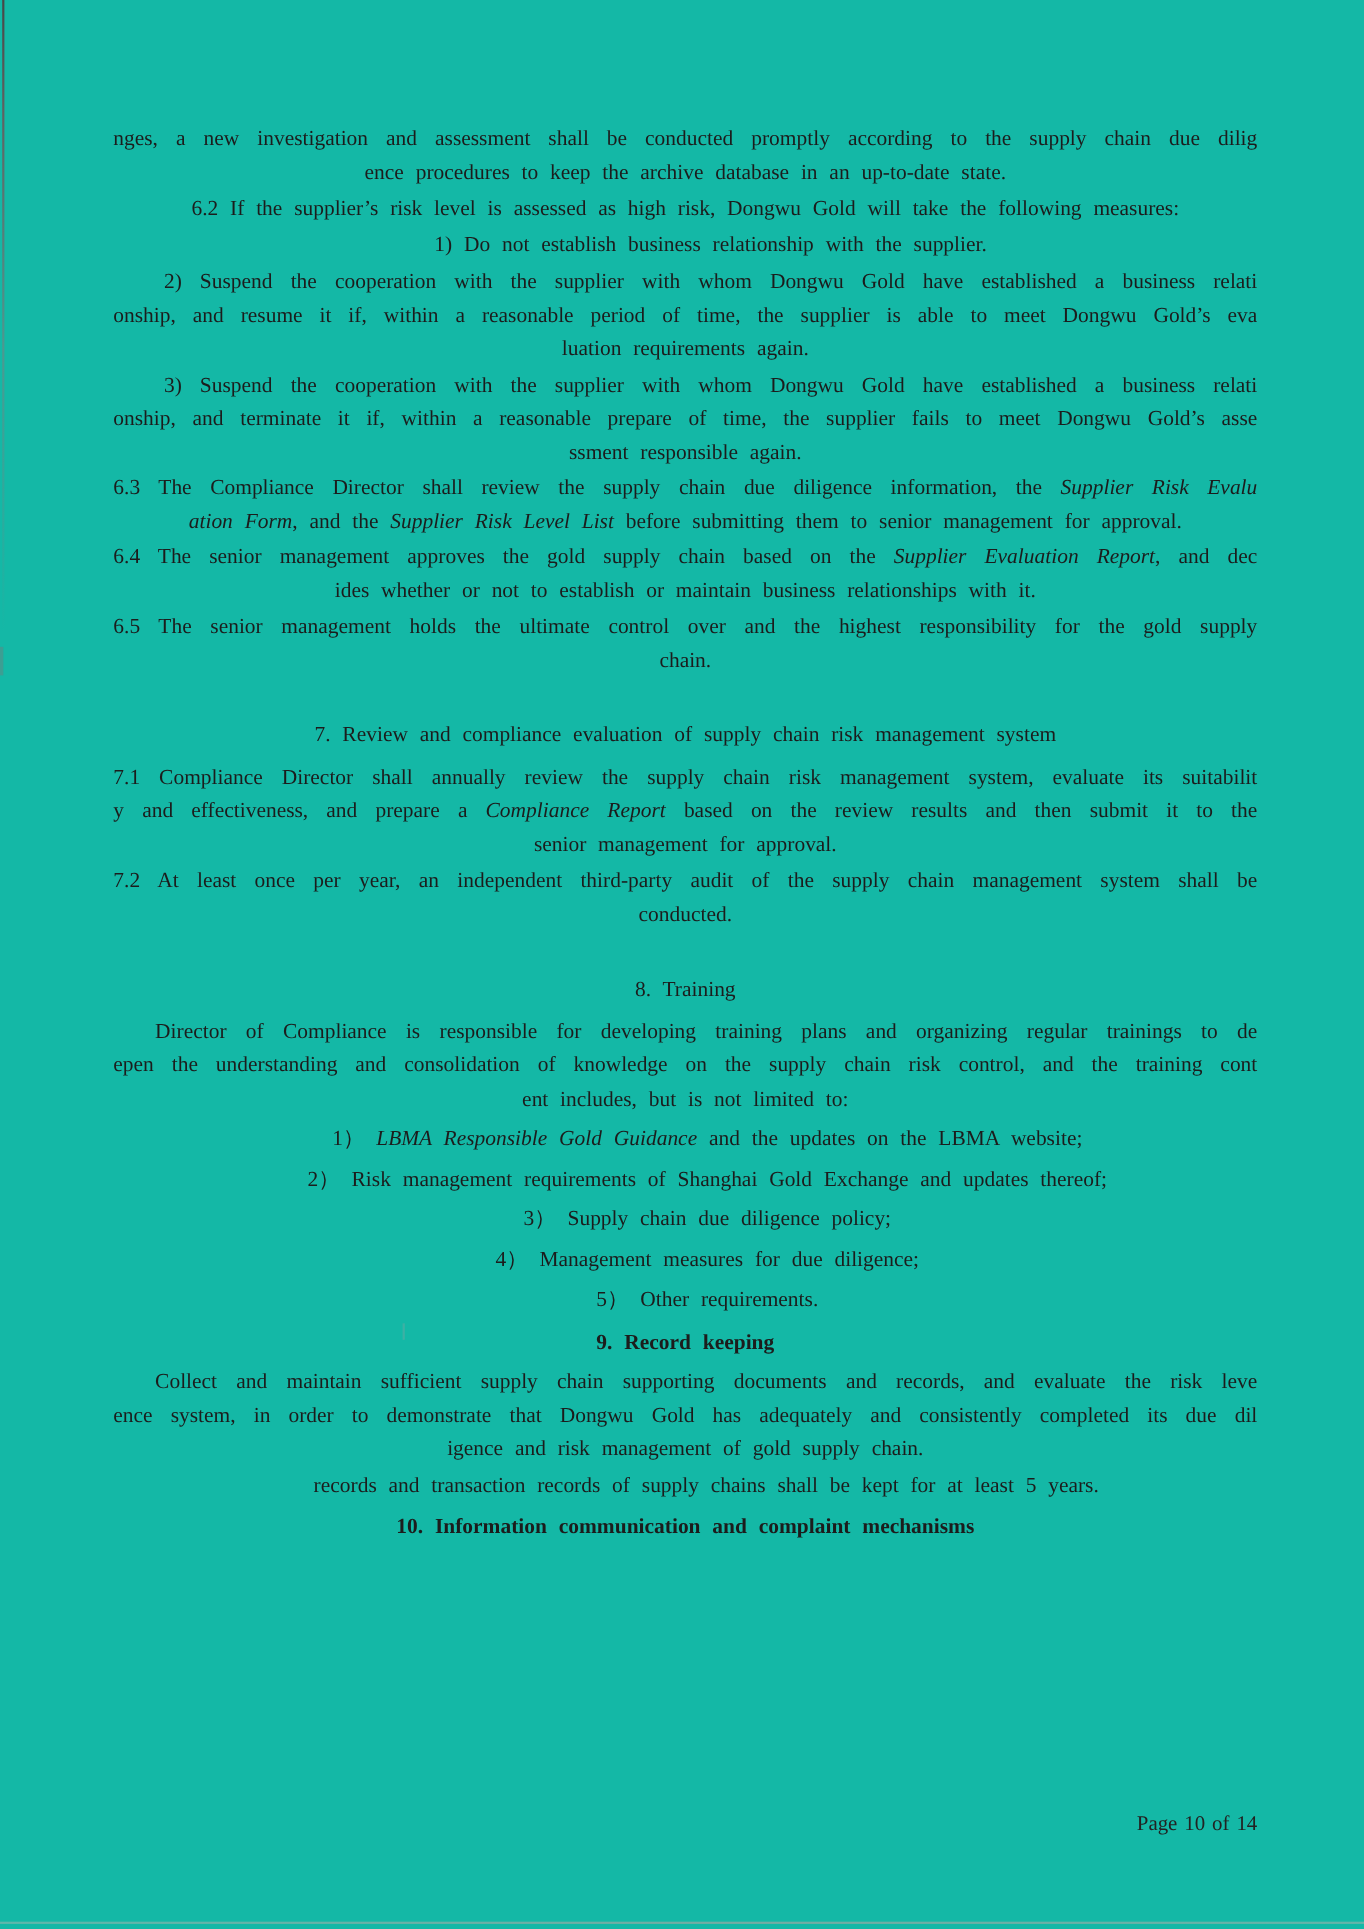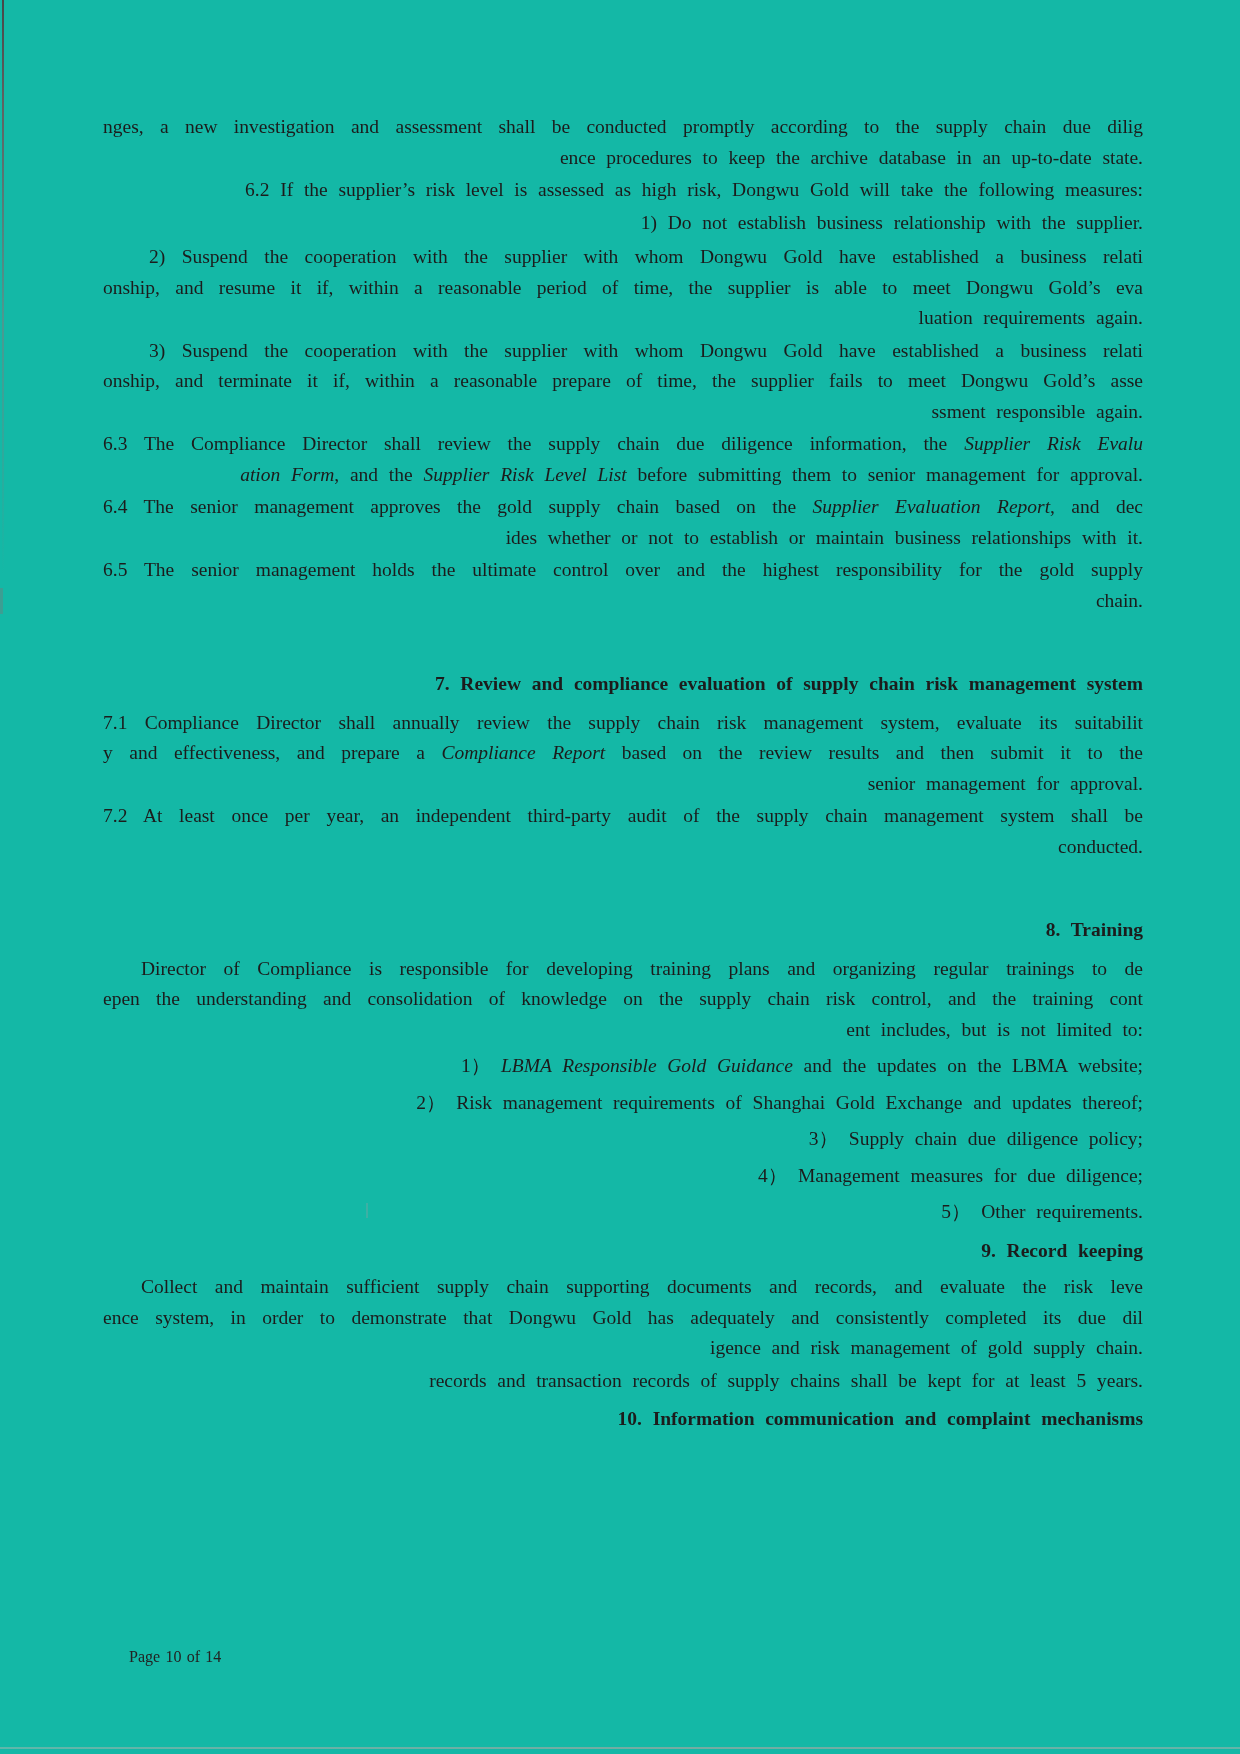--- a/index.html
+++ b/index.html
@@ -12,35 +12,35 @@
     color:#1c1c1c;
   }
   .content{
     position:absolute;
     left:103px;top:112px;width:1040px;
     font-size:19.5px;
     line-height:30.5px;
     word-spacing:0.30em;
   }
   .b{margin:0 0 2px 0;}
-  .line{text-align:right;}
+  .line{text-align:center;}
   .line.just{text-align:justify;text-align-last:justify;}
   .it{font-style:italic;}
   .b-heading{font-weight:700;margin:8px 0 6px 0;}
-  .b-heading-lg{font-weight:700;margin:53px 0 8px 0;}
+  .b-heading-lg{font-weight:400;margin:38px 0 8px 0;}
   .b-para-indent .line:first-child{padding-left:46px;}
   .b-para-indent .line:first-child.just{padding-left:46px;}
   .b-para-indent-sm .line:first-child{padding-left:38px;}
   .b-list-a{padding-left:46px;margin-bottom:4px;}
   .b-list-b{padding-left:40px;margin:6px 0 6px 0;}
   .footer{
     position:absolute;
     left:103px;top:1648px;width:1040px;
-    text-align:left;
-    font-size:16px;
+    text-align:right;
+    font-size:19px;
     word-spacing:0.08em;
     text-indent:26px;
     color:#222;
   }
   
   .scan-left-line{
     position:absolute;left:2px;top:0;width:2px;height:575px;
     background:linear-gradient(180deg,#474747 0%,#616161 18%,rgba(125,125,125,.55) 55%,rgba(150,150,150,0) 100%);
   }
   .scan-left-tick{

